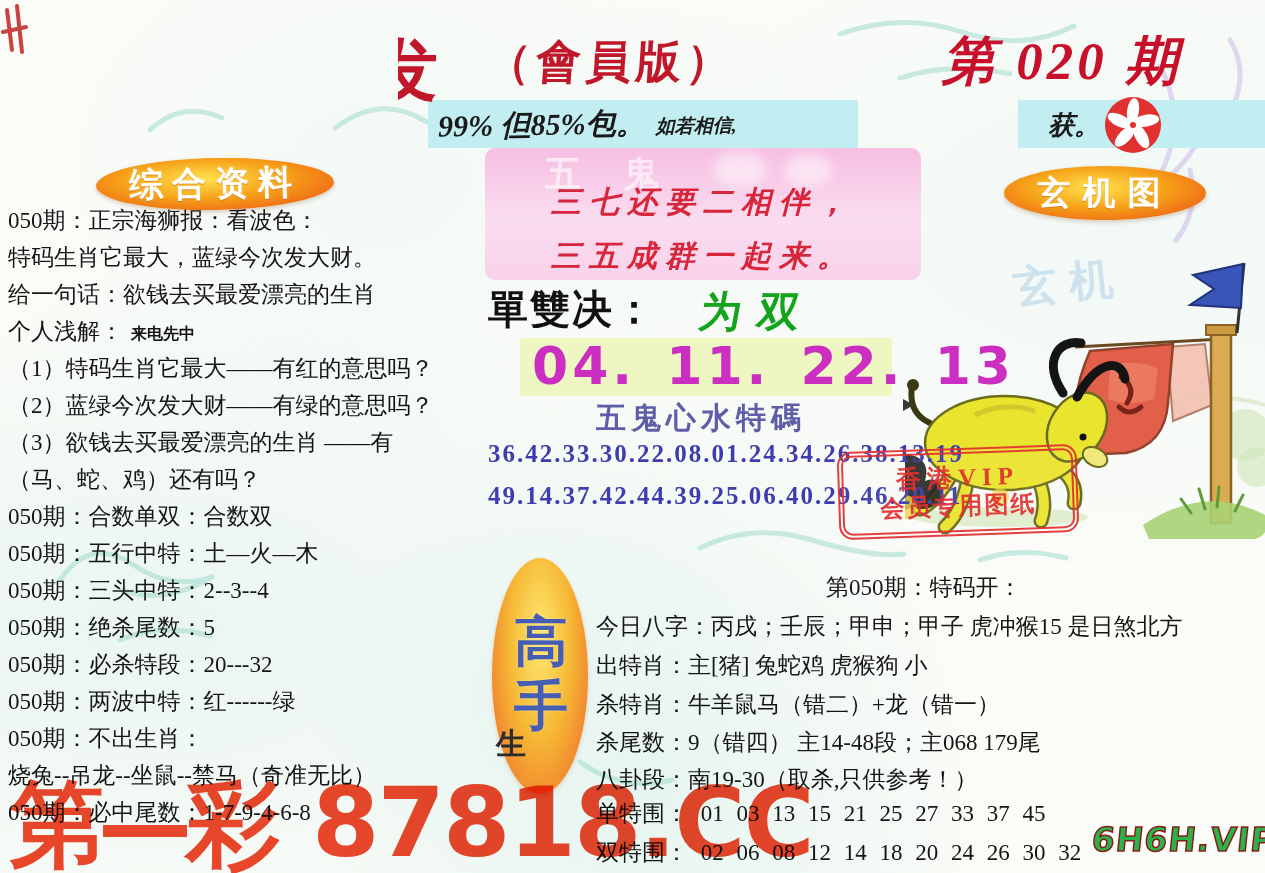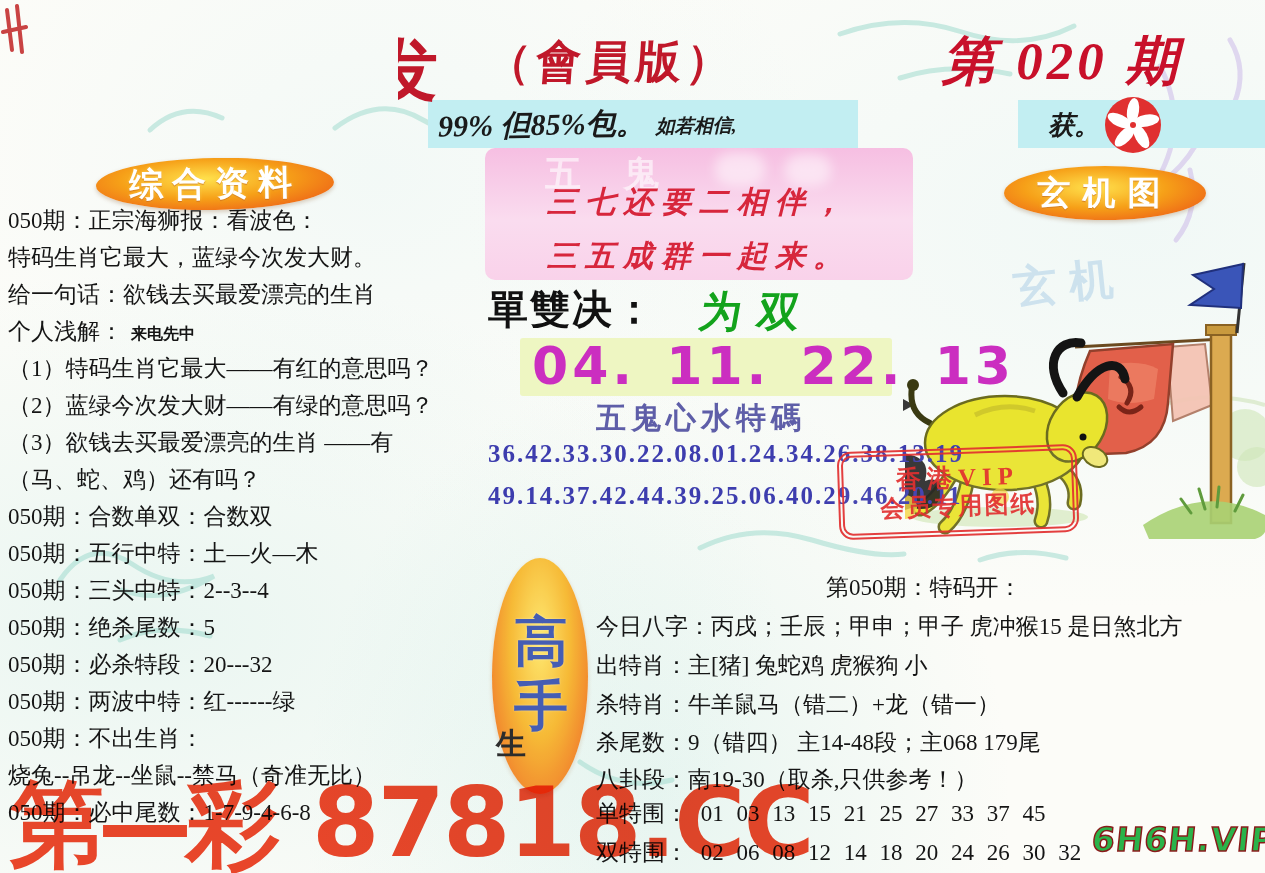--- a/index.html
+++ b/index.html
@@ -40,21 +40,21 @@
   .badge-left{left:96px;top:158px;width:238px;height:52px;font-size:34px;letter-spacing:9px;transform:rotate(-1deg);}
   .badge-right{left:1004px;top:166px;width:202px;height:54px;font-size:33px;letter-spacing:12px;}
 
   
   .left-col{left:8px;top:202px;width:478px;z-index:5;font-size:23px;line-height:37px;white-space:nowrap;}
   .left-col .ln{height:37px;}
   .left-col .note{font-size:16px;font-weight:bold;margin-left:8px;}
 
   
   .poem-box{left:485px;top:148px;width:428px;height:132px;border-radius:10px;z-index:3;
-    background:linear-gradient(180deg,#f6bfe2 0%,#fadcef 55%,#f9d2ea 100%);overflow:hidden;}
+    background:linear-gradient(180deg,#f6bfe2 0%,#fadcef 55%,#f9d2ea 100%);overflow:hidden;padding-left:8px;}
   .poem-ghost{left:60px;top:2px;position:absolute;font-size:36px;font-weight:bold;color:rgba(255,255,255,.6);letter-spacing:42px;}
   .ghost-blob{position:absolute;background:rgba(255,255,255,.5);filter:blur(6px);border-radius:40%;}
   .poem-line{position:absolute;left:0;width:100%;text-align:center;font-size:30px;font-weight:bold;font-style:italic;color:#d7263c;letter-spacing:8px;white-space:nowrap;}
   .poem-line.l1{top:34px;}
   .poem-line.l2{top:88px;}
 
   
   .ds-label{left:488px;top:282px;font-size:40px;font-weight:bold;color:#111;z-index:5;letter-spacing:2px;}
   .ds-value{left:700px;top:284px;font-size:42px;font-weight:bold;color:#13a31c;z-index:5;letter-spacing:16px;transform:skewX(-10deg);}
   .hl-bar{left:520px;top:338px;width:372px;height:58px;background:#eef6c2;z-index:2;border-radius:3px;}

